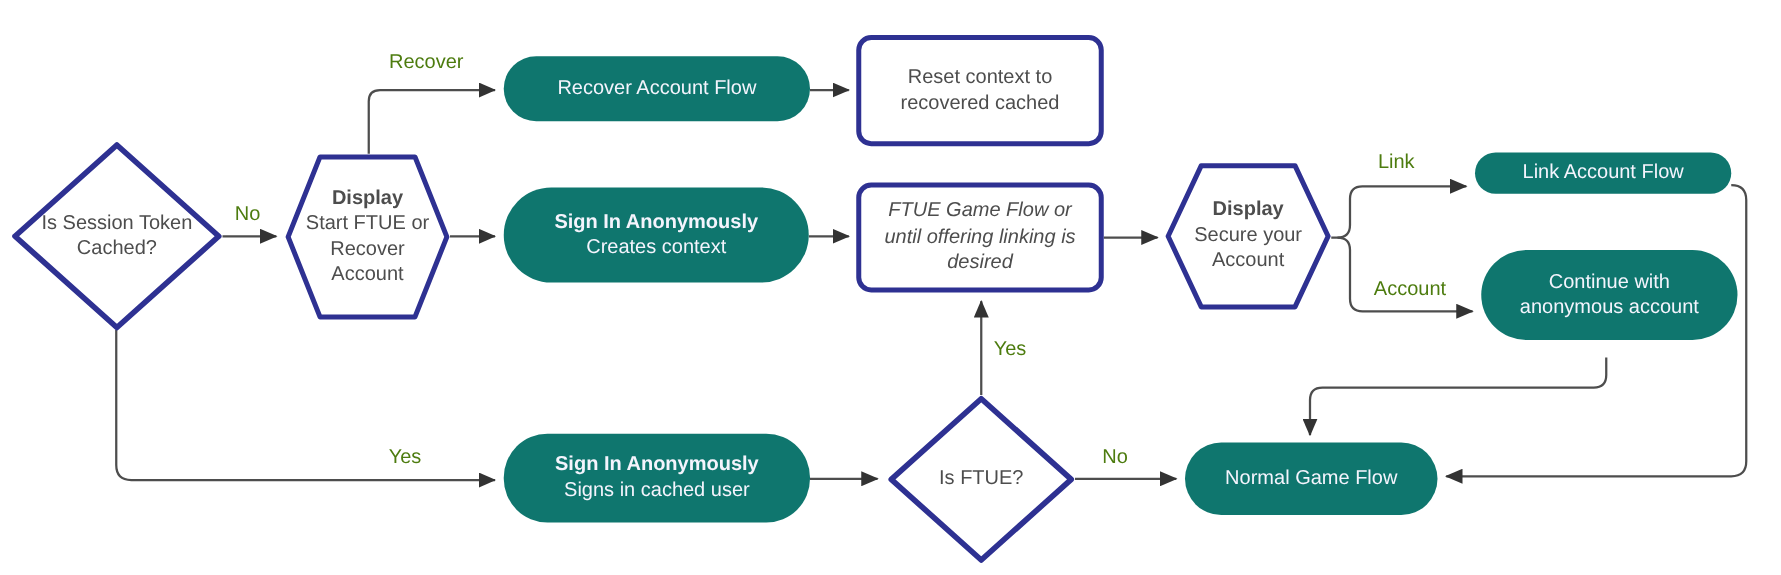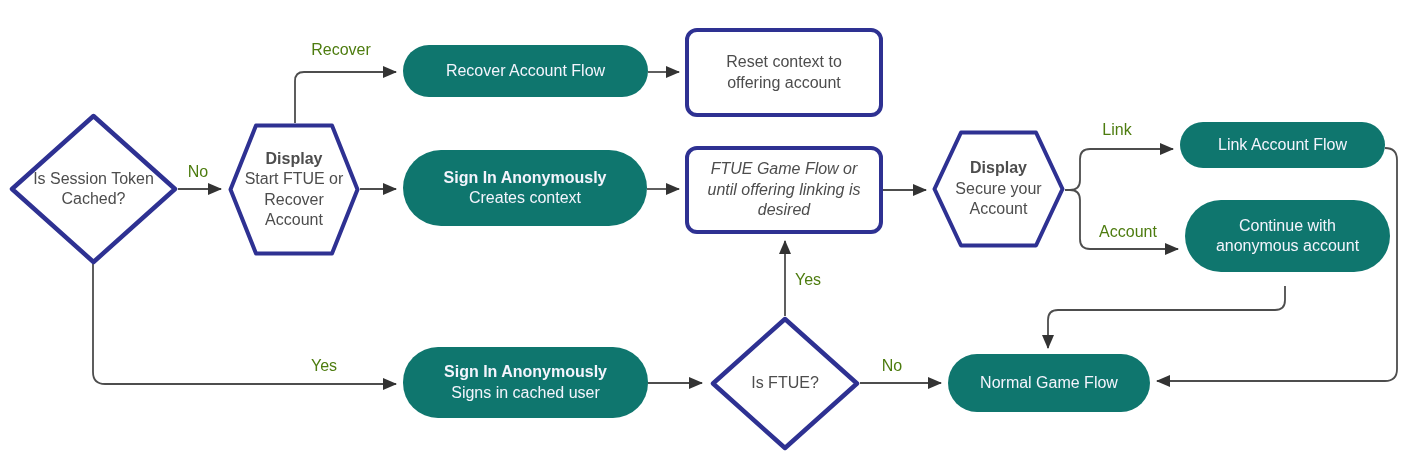--- a/index.html
+++ b/index.html
@@ -99,21 +99,21 @@
       <div class="node-title">Display</div>
       <div>Start FTUE or Recover Account</div>
     </div>
   </div>
 
   <div class="node pill" style="left:403px; top:45px; width:245px; height:52px; border-radius:26px;">
     <div class="txt">Recover Account Flow</div>
   </div>
 
   <div class="node rect" style="left:685px; top:28px; width:198px; height:89px;">
-    <div class="txt" style="width:168px;">Reset context to offering account</div>
+    <div class="txt" style="width:168px;">Reset context to recovered cached</div>
   </div>
 
   <div class="node pill" style="left:403px; top:150px; width:244px; height:76px; border-radius:38px;">
     <div class="txt">
       <div class="node-title">Sign In Anonymously</div>
       <div>Creates context</div>
     </div>
   </div>
 
   <div class="node rect" style="left:685px; top:146px; width:198px; height:88px;font-style:italic;">
@@ -123,21 +123,21 @@
   <div class="node" style="left:932px; top:130px; width:133px; height:118px;">
     <svg class="shape-bg" viewBox="0 0 133 118" preserveAspectRatio="none">
       <polygon points="2.5,59 29,2.5 104,2.5 130.5,59 104,115.5 29,115.5" fill="#ffffff" stroke="#2e3192" stroke-width="4" stroke-linejoin="round"></polygon>
     </svg>
     <div class="txt" style="width:100px;">
       <div class="node-title">Display</div>
       <div>Secure your Account</div>
     </div>
   </div>
 
-  <div class="node pill" style="left:1180px; top:122px; width:205px; height:46px; border-radius:25px;">
+  <div class="node pill" style="left:1180px; top:122px; width:205px; height:33px; border-radius:25px;">
     <div class="txt">Link Account Flow</div>
   </div>
 
   <div class="node pill" style="left:1185px; top:200px; width:205px; height:72px; border-radius:36px;">
     <div class="txt" style="width:175px;">Continue with anonymous account</div>
   </div>
 
   <div class="node pill" style="left:403px; top:347px; width:245px; height:71px; border-radius:35px;">
     <div class="txt">
       <div class="node-title">Sign In Anonymously</div>

